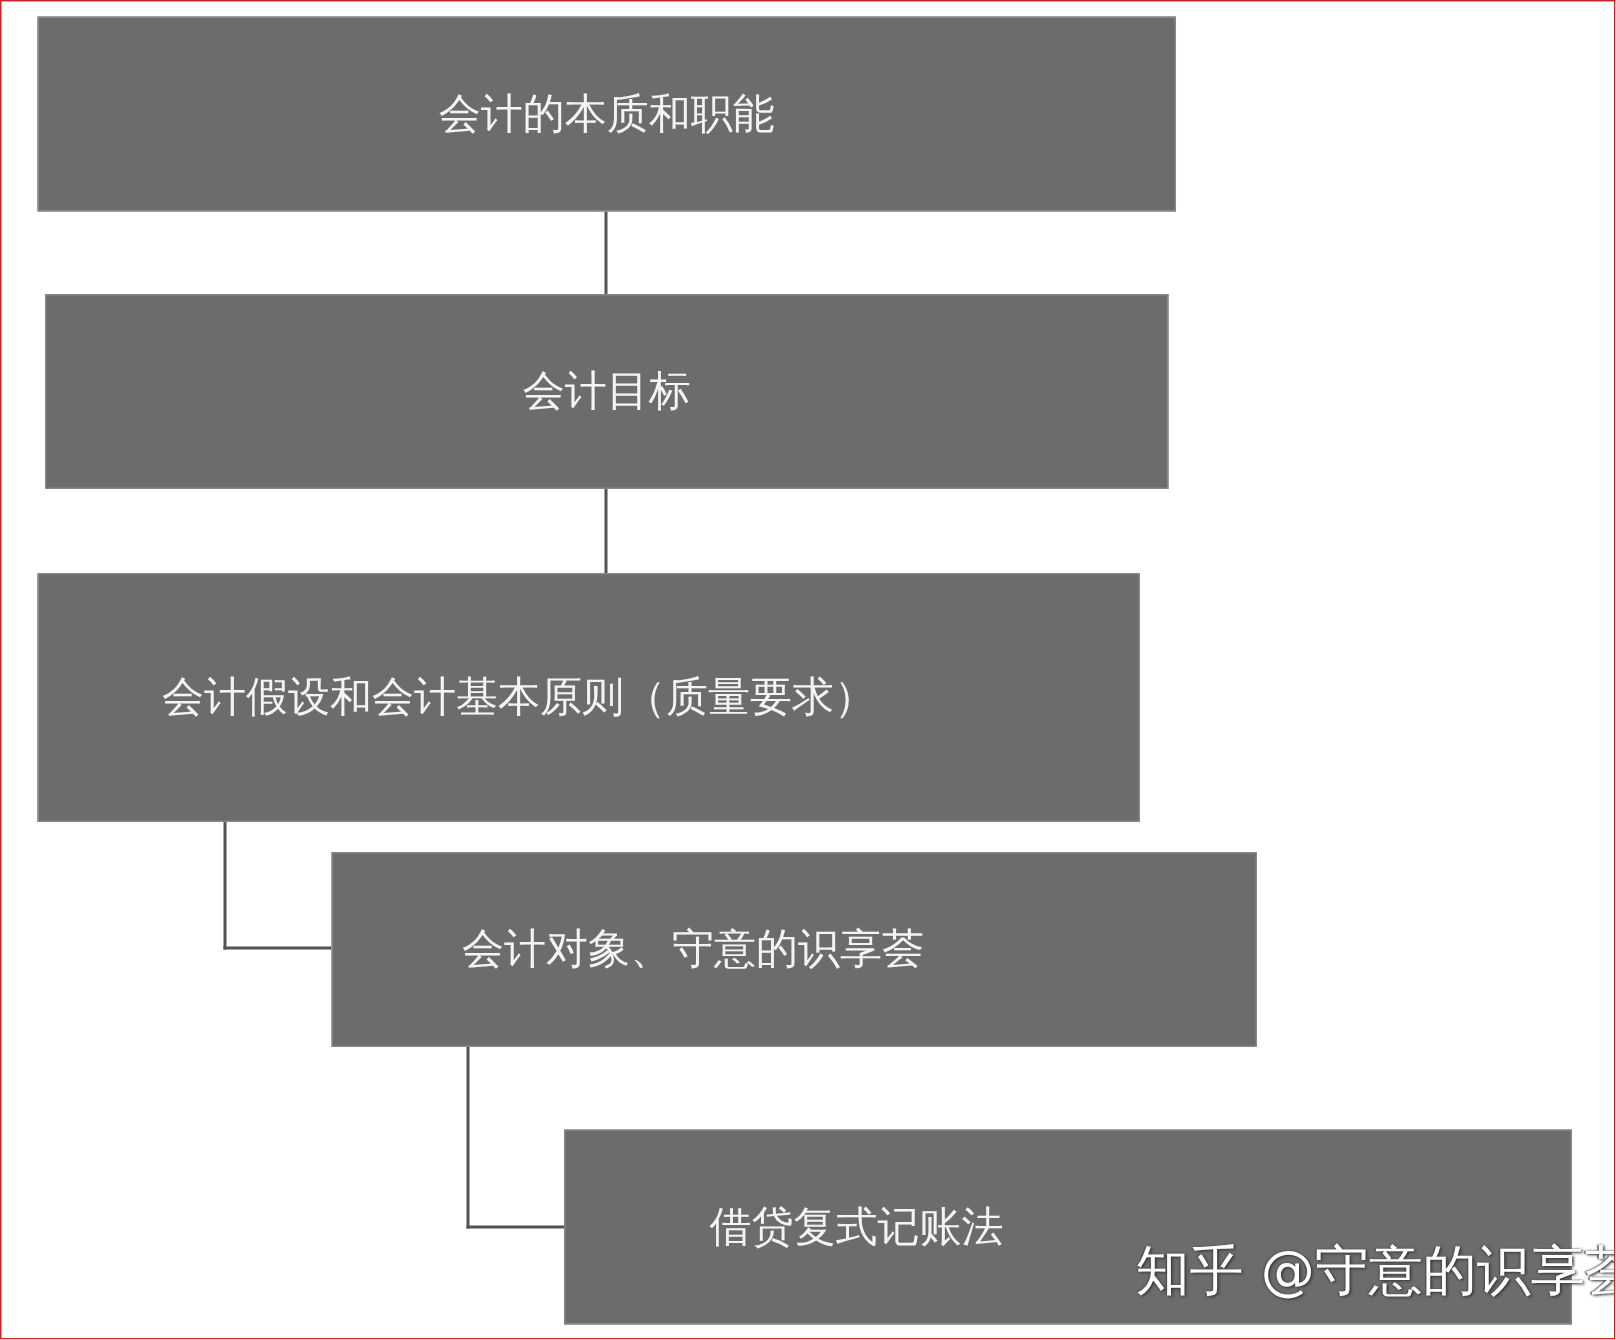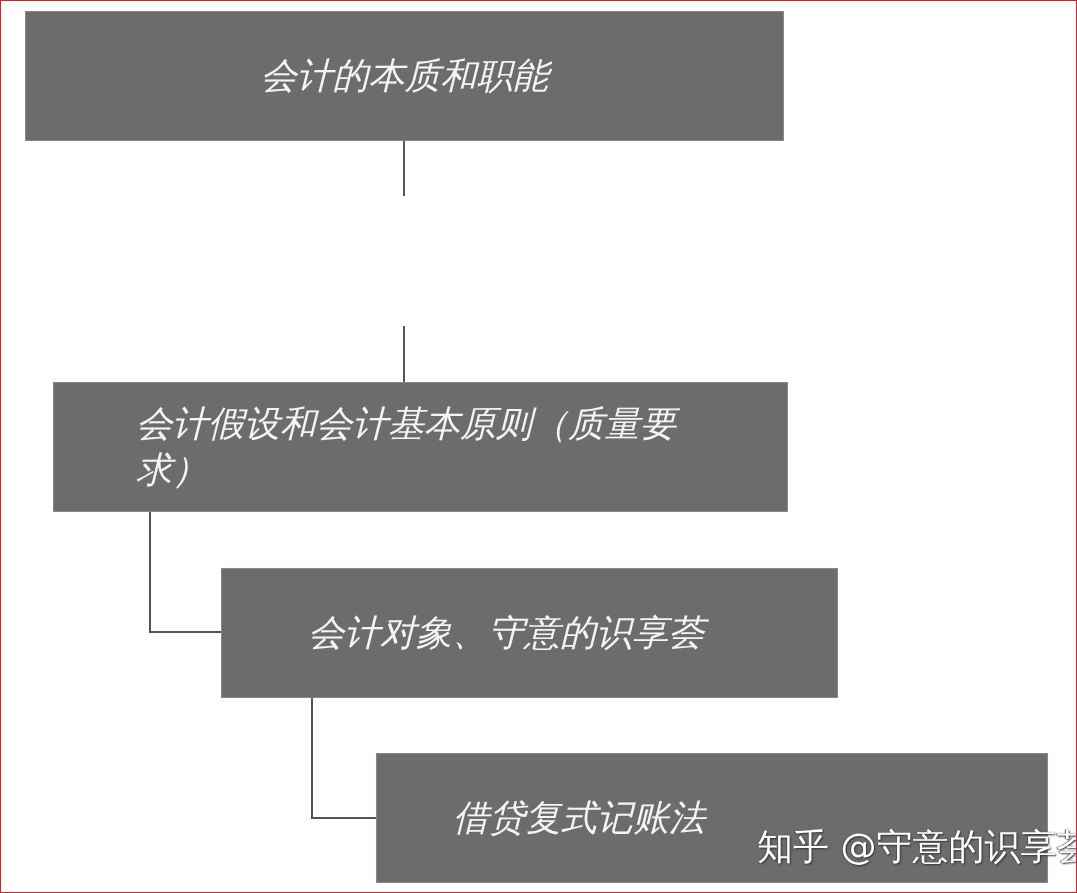--- a/index.html
+++ b/index.html
@@ -11,25 +11,24 @@
       background: #ffffff;
       overflow: hidden;
       font-family: "DejaVu Serif", "Liberation Serif", serif;
     }
     .box {
       position: absolute;
       background: #6e6b6c;
       border: 1px solid #8a8788;
       box-sizing: border-box;
       color: #f4f4f4;
-      font-size: 36px;
+      font-size: 28px;
       line-height: 46px;
       display: flex;
       align-items: center;
-      font-style: italic;
     }
     .box .label { display: block; }
     .line { position: absolute; background: #555354; }
     .watermark {
       position: absolute;
       left: 756px; top: 822px;
       font-family: "DejaVu Sans", "Liberation Sans", sans-serif;
       font-size: 36px;
       color: #ffffff;
       text-shadow: 1px 1px 2px #333, -1px 0 1px #555;
@@ -45,27 +44,30 @@
   <div class="line" style="left:402px; top:325px; width:2px; height:56px;"></div>
   <div class="line" style="left:148px; top:511px; width:2px; height:121px;"></div>
   <div class="line" style="left:148px; top:630px; width:72px; height:2px;"></div>
   <div class="line" style="left:310px; top:697px; width:2px; height:121px;"></div>
   <div class="line" style="left:310px; top:816px; width:65px; height:2px;"></div>
 
   <div class="box" style="left:24px; top:10px; width:759px; height:130px; justify-content:center;">
     <span class="label">会计的本质和职能</span>
   </div>
 
+  <div class="box" style="left:29px; top:195px; width:749px; height:130px; justify-content:center;">
+    <span class="label">会计目标</span>
+  </div>
 
-  <div class="box" style="left:52px; top:381px; width:735px; height:130px;">
+  <div class="box" style="left:24px; top:381px; width:735px; height:166px;">
     <span class="label" style="margin-left:82px; width:590px;">会计假设和会计基本原则（质量要求）</span>
   </div>
 
   <div class="box" style="left:220px; top:567px; width:617px; height:130px;">
     <span class="label" style="margin-left:86px; width:470px;">会计对象、守意的识享荟</span>
   </div>
 
   <div class="box" style="left:375px; top:752px; width:672px; height:130px;">
-    <span class="label" style="margin-left:76px;">借贷复式记账法</span>
+    <span class="label" style="margin-left:96px;">借贷复式记账法</span>
   </div>
 
   <div class="watermark">知乎 @守意的识享荟</div>
 </div>
 
 </body></html>

